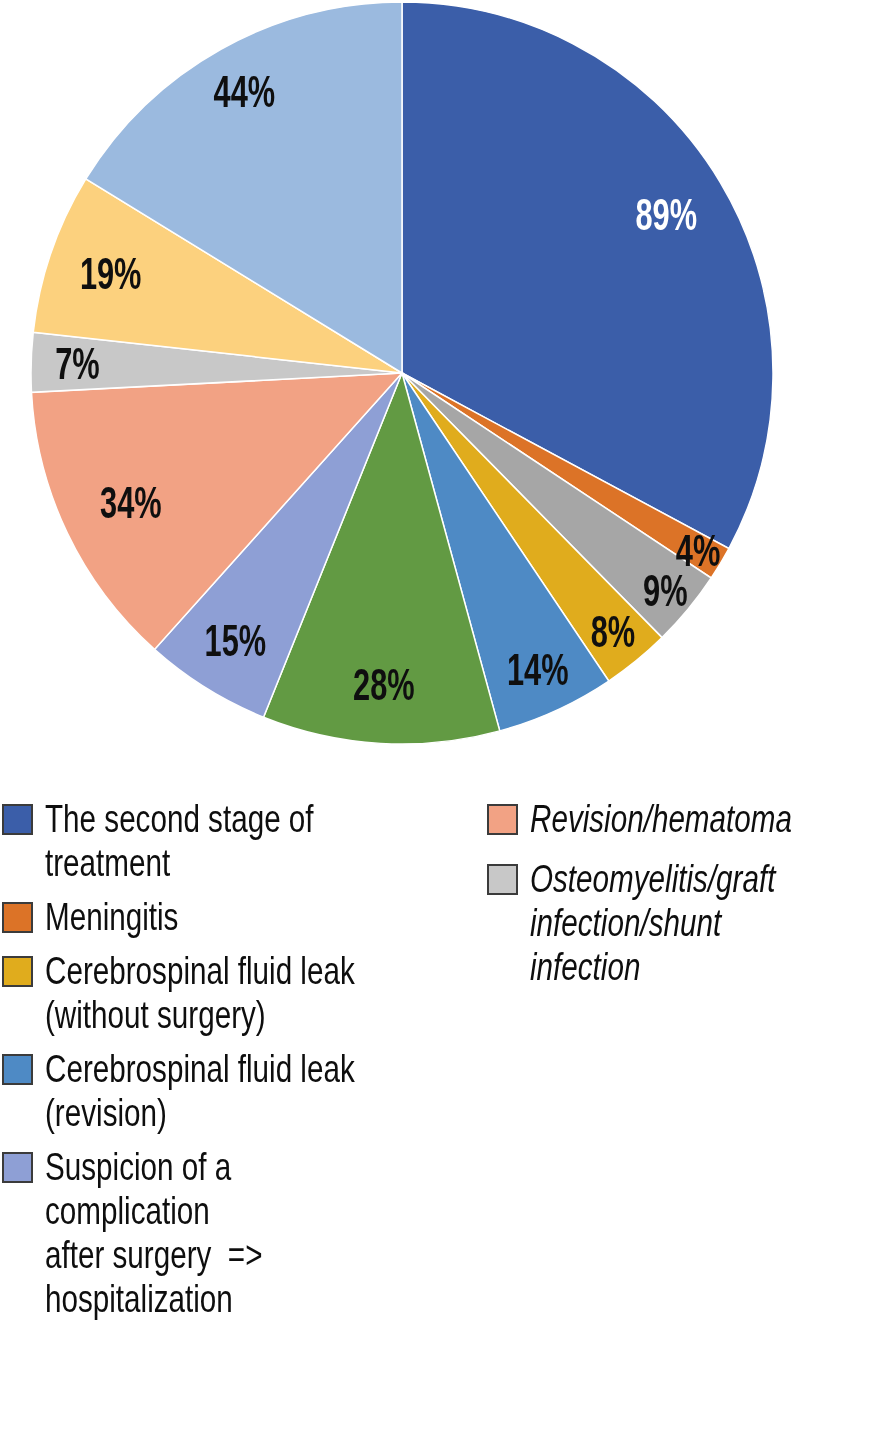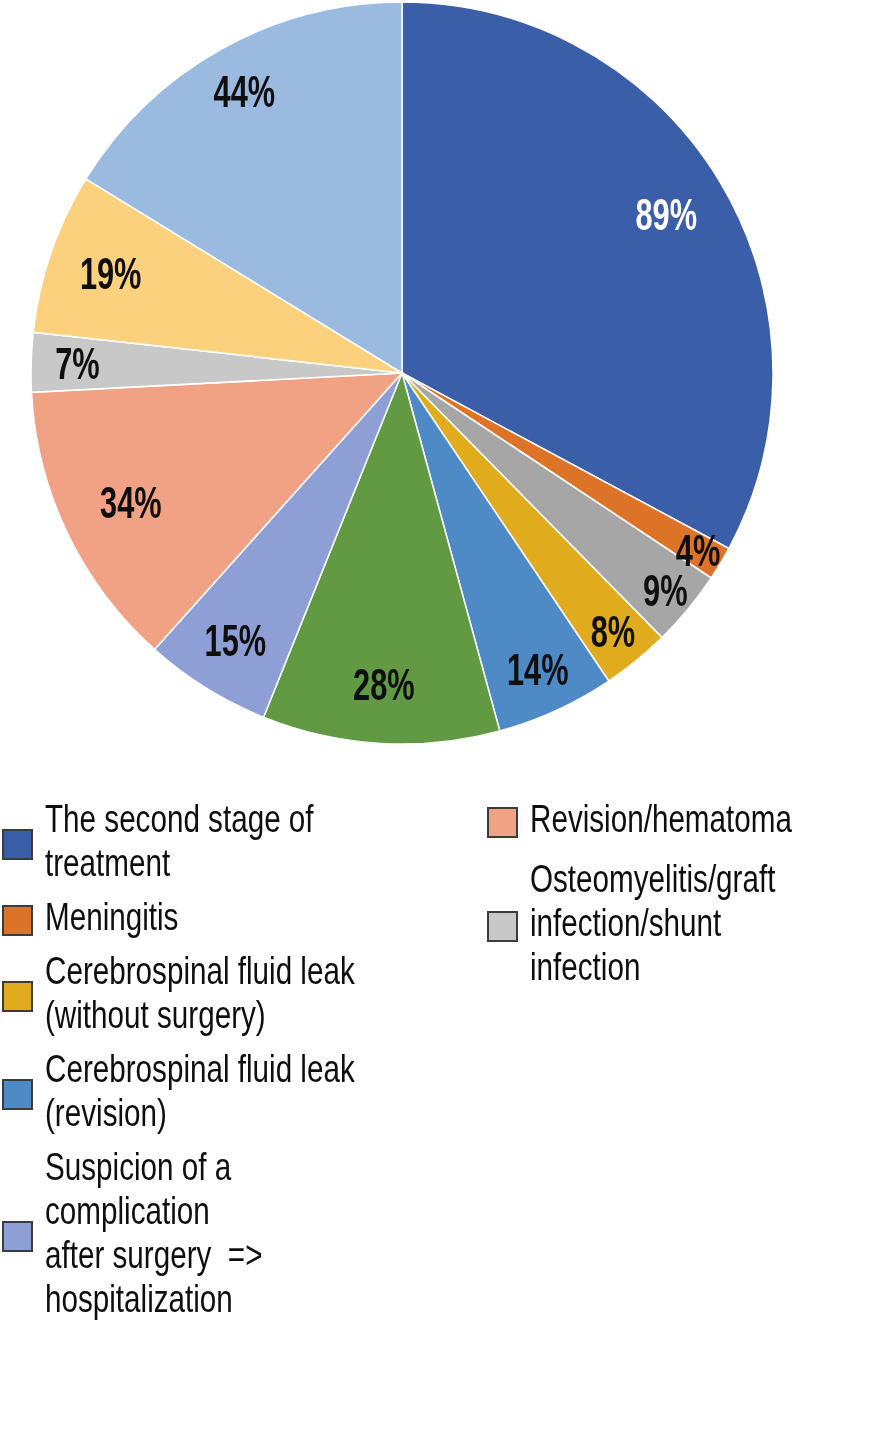--- a/index.html
+++ b/index.html
@@ -24,24 +24,24 @@
   #pie-svg text {
     font-family: "Liberation Sans", sans-serif;
     font-weight: 700;
     font-size: 44px;
   }
   .legend-col {
     position: absolute;
     top: 797px;
   }
   #legend-col-0 { left: 2px;   width: 478px; }
-  #legend-col-1 { left: 487px; width: 398px; }
+  #legend-col-1 { left: 487px; width: 398px; font-style: italic; }
   .legend-item {
     display: flex;
-    align-items: center;
+    align-items: flex-start;
     margin-bottom: 10px;
   }
   #legend-col-1 .legend-item {
     margin-bottom: 16px;
   }
   .swatch {
     flex: 0 0 auto;
     width: 27px;
     height: 27px;
     border: 2px solid #3b3b3b;

